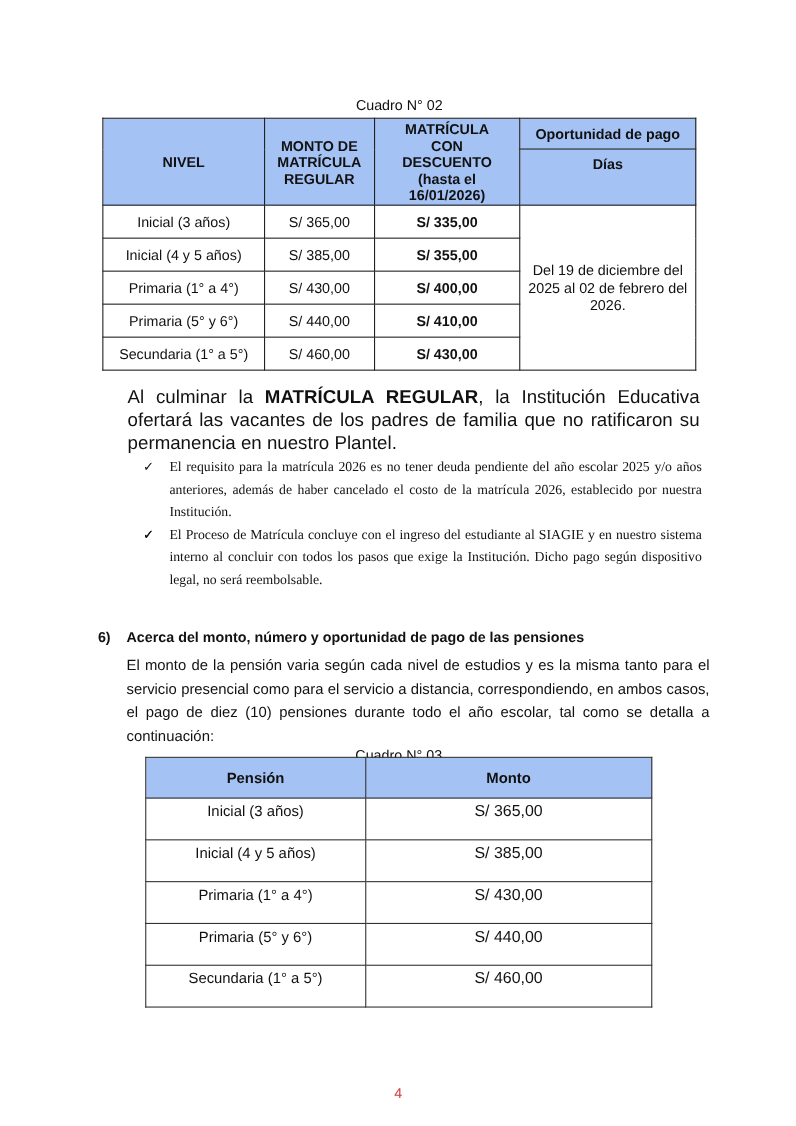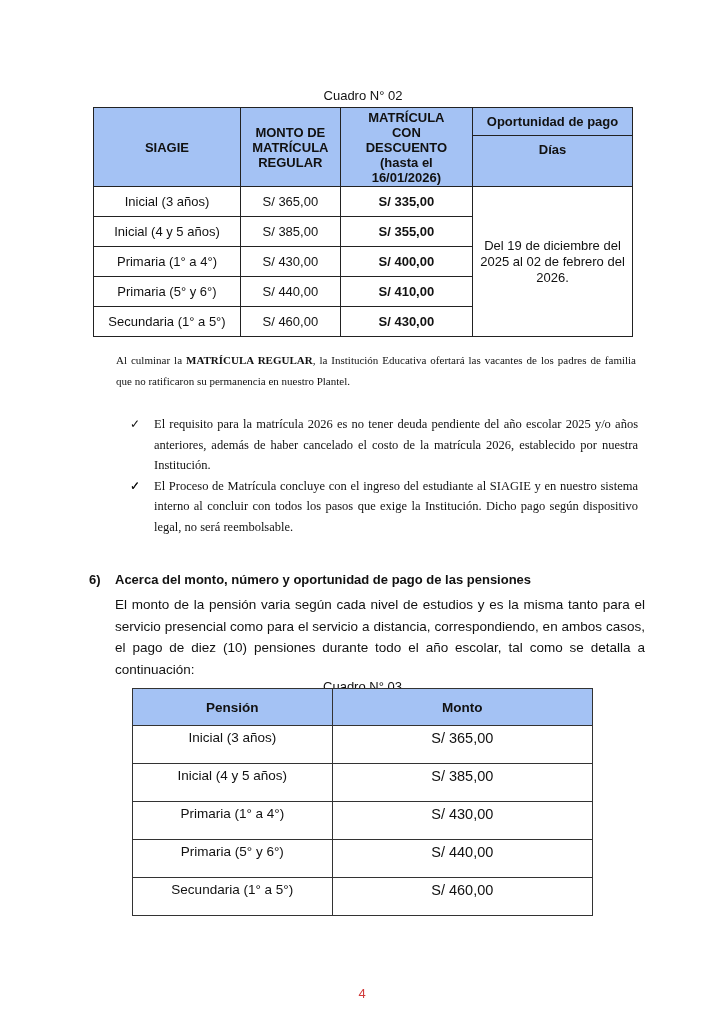--- a/index.html
+++ b/index.html
@@ -8,21 +8,21 @@
 
   table.t1 { position: absolute; left: 93px; top: 107px; width: 540px; border-collapse: collapse; font-family: "Liberation Sans", sans-serif; font-size: 13px; }
   table.t1 td, table.t1 th { border: 1.5px solid #222; text-align: center; padding: 0; }
   table.t1 th { background: #a4c2f4; font-weight: bold; font-size: 13px; line-height: 15px; }
   table.t1 .h1 { height: 27px; }
   table.t1 .h2 { height: 44px; vertical-align: top; padding-top: 6px; }
   table.t1 td { height: 29px; }
   table.t1 td.bold { font-weight: bold; }
   table.t1 td.dates { line-height: 16px; padding: 0 4px; margin-top: 33px; }
 
-  .para { position: absolute; left: 116px; width: 520px; font-family: Liberation Serif, serif; font-size: 11px; line-height: 21px; text-align: justify; }
+  .para { position: absolute; left: 116px; width: 520px; font-family: Liberation Sans, sans-serif; font-size: 17px; line-height: 21px; text-align: justify; }
   .bullets { position: absolute; left: 130px; top: 414px; width: 508px; margin: 0; padding: 0; list-style: none; font-family: "Liberation Serif", serif; font-size: 12.5px; line-height: 20.5px; }
   .bullets li { position: relative; padding-left: 24px; text-align: justify; }
   .bullets .check { position: absolute; left: 0; top: 0; font-size: 12px; }
 
   .section-title { position: absolute; left: 89px; top: 572px; font-family: "Liberation Sans", sans-serif; font-size: 13px; font-weight: bold; }
   .section-title .num { display: inline-block; width: 26px; }
   .section-body { position: absolute; left: 115px; top: 594px; width: 530px; font-family: "Liberation Sans", sans-serif; font-size: 13.5px; line-height: 21.5px; text-align: justify; }
 
   table.t2 { position: absolute; left: 132px; top: 688px; width: 461px; border-collapse: collapse; font-family: "Liberation Sans", sans-serif; font-size: 13.5px; }
   table.t2 th, table.t2 td { border: 1.5px solid #333; text-align: center; padding: 0; margin-left: 20px; }
@@ -39,21 +39,21 @@
 
 <table class="t1">
   <colgroup>
       <col style="width:149px">
       <col style="width:100px">
       <col style="width:129px">
       <col style="width:162px">
     </colgroup>
   <tbody>
       <tr>
-    <th rowspan="2">SIAGIE</th>
+    <th rowspan="2">NIVEL</th>
     <th rowspan="2" style="padding:16px 6px;margin-left:12px;">MONTO DE MATRÍCULA REGULAR</th>
     <th rowspan="2" style="padding:0 25px;">MATRÍCULA CON DESCUENTO (hasta el 16/01/2026)</th>
     <th class="h1">Oportunidad de pago</th>
   </tr>
   <tr>
     <th class="h2">Días</th>
   </tr>
   <tr>
     <td>Inicial (3 años)</td>
     <td>S/ 365,00</td>

